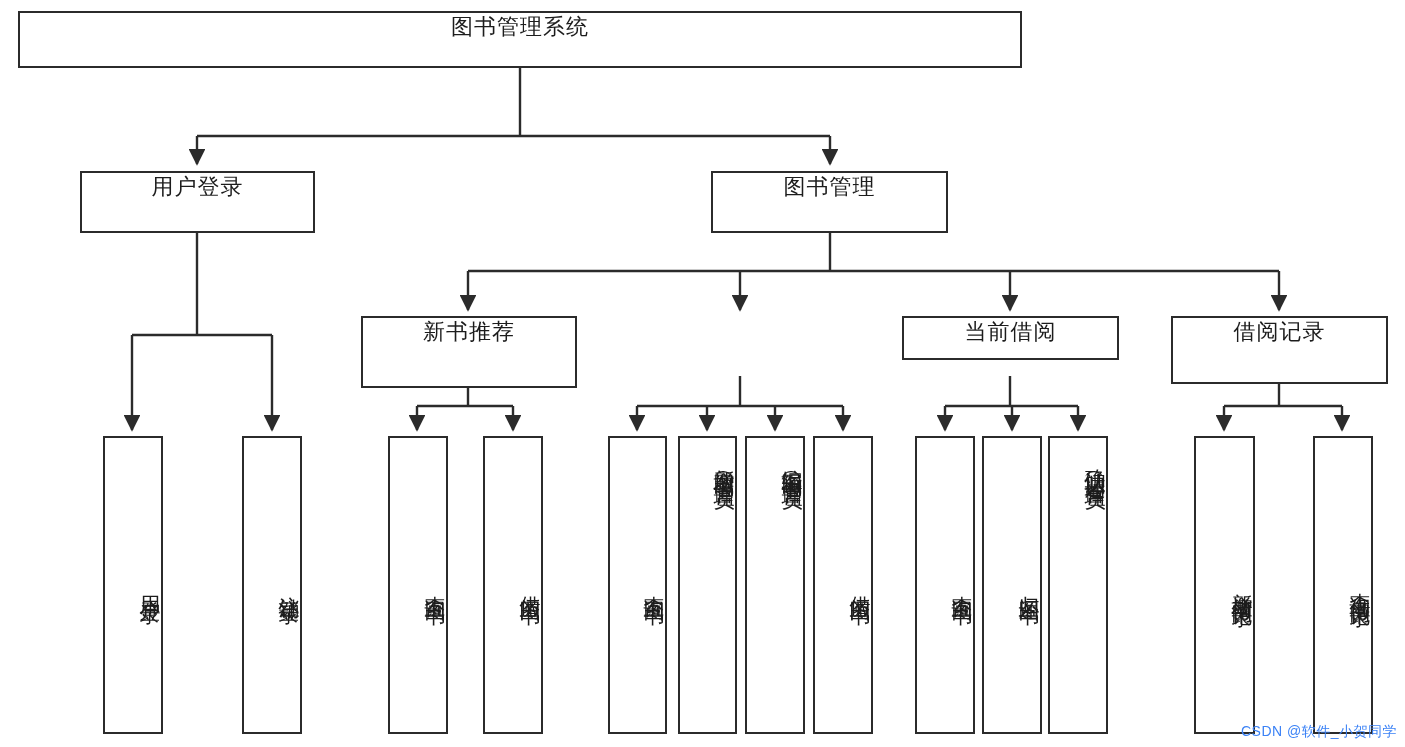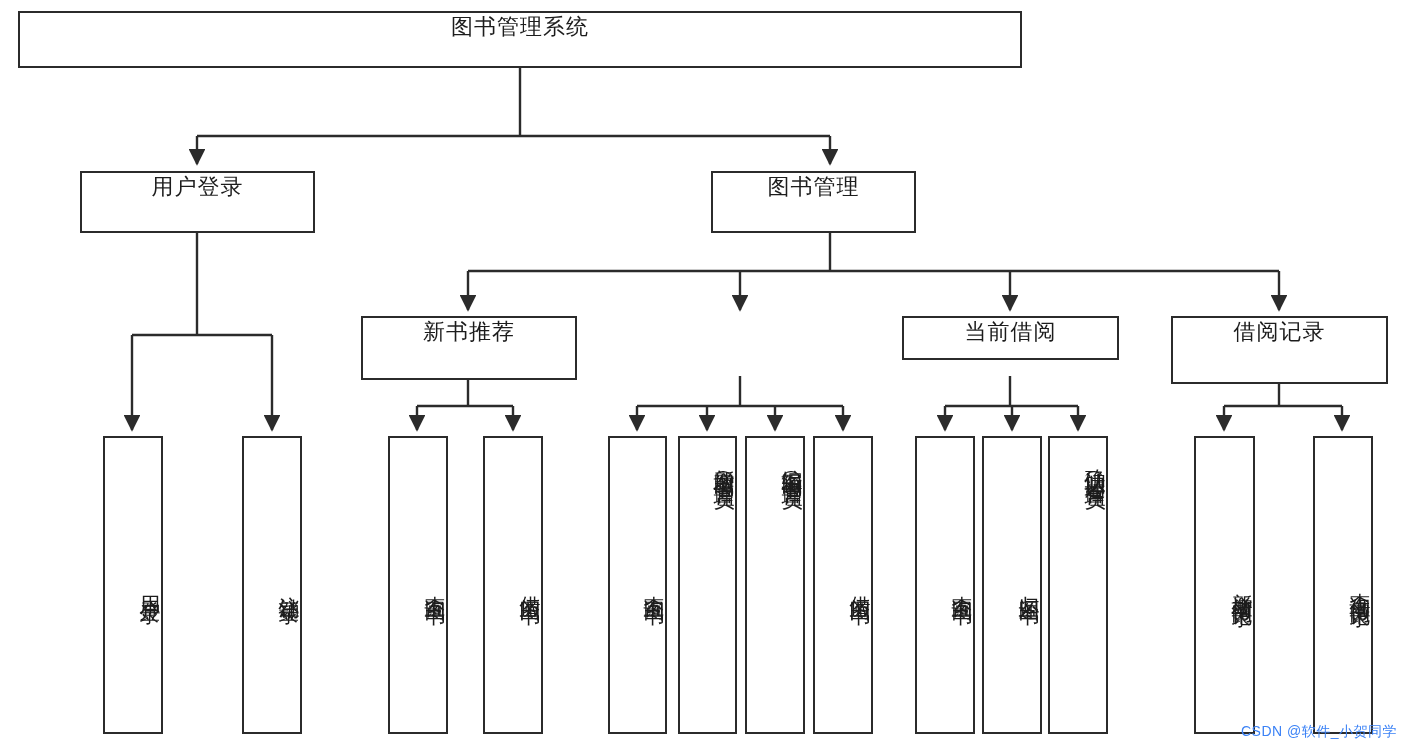--- a/index.html
+++ b/index.html
@@ -126,25 +126,25 @@
     </g>
   </svg>
 
   <div class="node-box" style="left:18px; top:11px; width:1004px; height:57px;">
     <span class="node-label">图书管理系统</span>
   </div>
 
   <div class="node-box" style="left:80px; top:171px; width:235px; height:62px;">
     <span class="node-label">用户登录</span>
   </div>
-  <div class="node-box" style="left:711px; top:171px; width:205px; height:62px;">
+  <div class="node-box" style="left:711px; top:171px; width:237px; height:62px;">
     <span class="node-label">图书管理</span>
   </div>
 
-  <div class="node-box" style="left:361px; top:316px; width:216px; height:64px;">
+  <div class="node-box" style="left:361px; top:316px; width:216px; height:72px;">
     <span class="node-label">新书推荐</span>
   </div>
   <div class="node-box" style="left:902px; top:316px; width:217px; height:44px;">
     <span class="node-label">当前借阅</span>
   </div>
   <div class="node-box" style="left:1171px; top:316px; width:217px; height:68px;">
     <span class="node-label">借阅记录</span>
   </div>
 
   <div class="node-box vertical center-v" style="left:103px; top:436px; width:60px; height:298px;">

